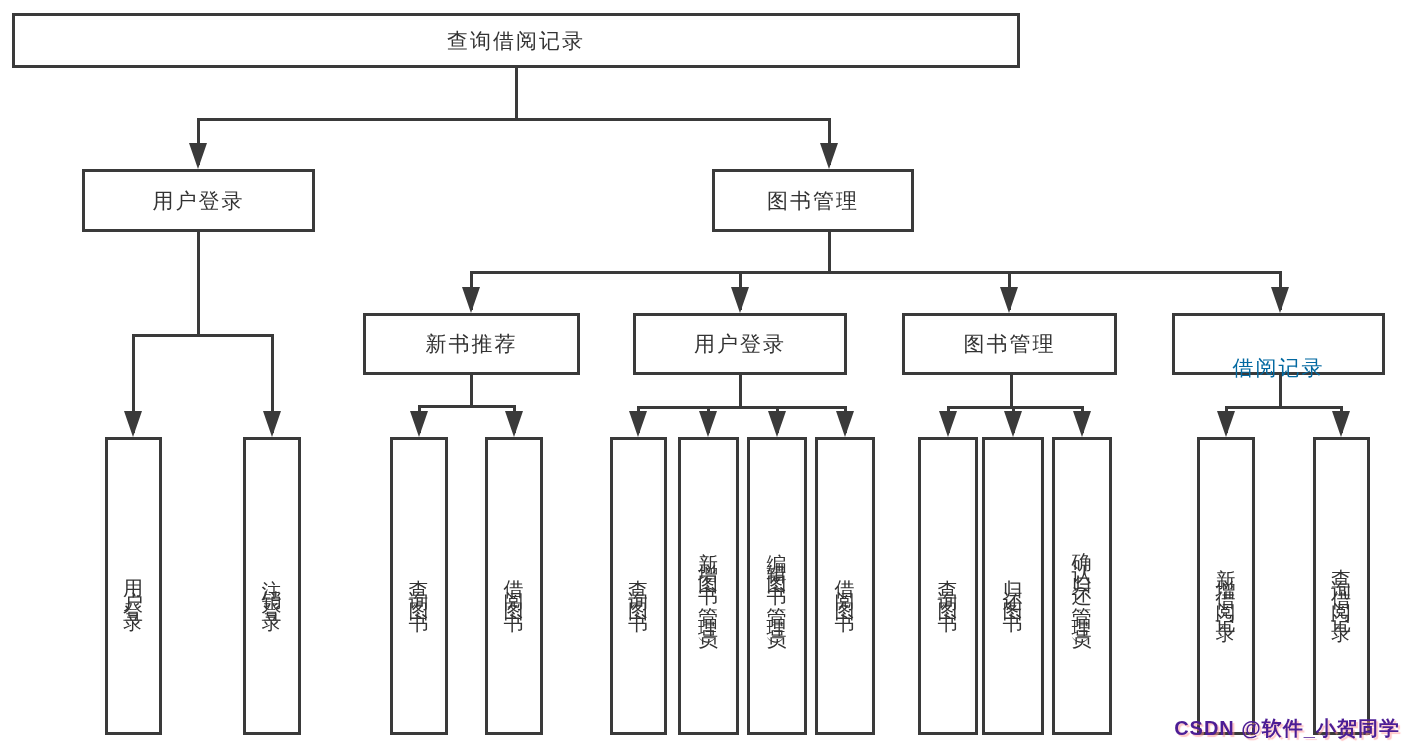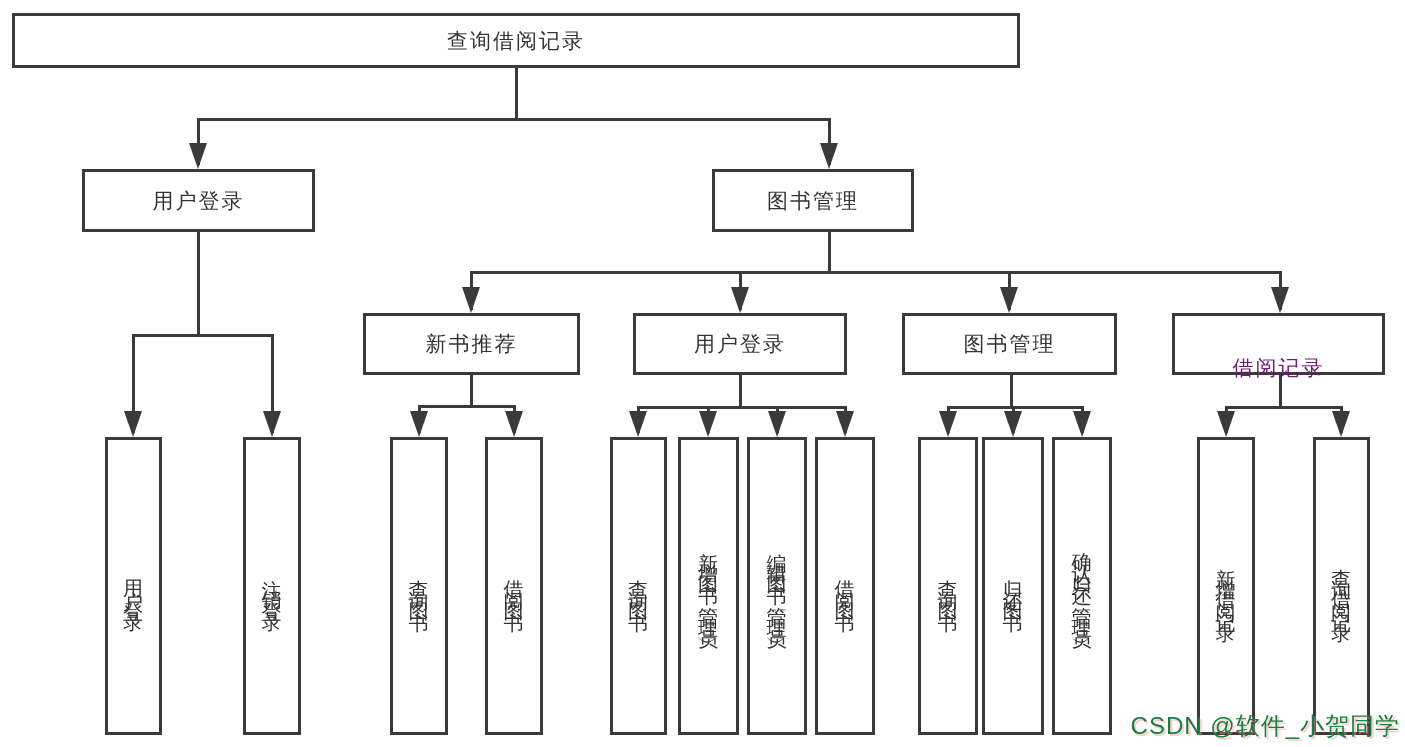--- a/index.html
+++ b/index.html
@@ -47,26 +47,27 @@
     width: 0;
     height: 0;
     border-left: 9px solid transparent;
     border-right: 9px solid transparent;
     border-top: 26px solid #3a3a3a;
   }
   .watermark {
     position: absolute;
     right: 5px;
     bottom: 5px;
-    font-size: 24px;
-    color: #15803d;
+    font-size: 20px;
+    color: #4c1d95;
     letter-spacing: 1px;
     text-shadow: 2px 2px 1px rgba(255, 150, 150, 0.55);
     white-space: nowrap;
     z-index: 10;
+    font-weight: bold;
   }
 </style>
 </head>
 <body>
 
 <div id="canvas">
   <div id="connectors-layer">
       <div class="seg" style="background: rgb(58, 58, 58); left: 514.5px; top: 66.5px; width: 3px; height: 54px;"></div>
       <div class="seg" style="background: rgb(58, 58, 58); left: 196.5px; top: 117.5px; width: 634px; height: 3px;"></div>
       <div class="seg" style="background: rgb(58, 58, 58); left: 196.5px; top: 117.5px; width: 3px; height: 47px;"></div>
@@ -133,21 +134,21 @@
       <div class="node" style="left: 363px; top: 313px; width: 217px; height: 62px; border-color: rgb(58, 58, 58);">
         <span class="label" style="color: rgb(51, 51, 51);">新书推荐</span>
       </div>
       <div class="node" style="left: 633px; top: 313px; width: 214px; height: 62px; border-color: rgb(58, 58, 58);">
         <span class="label" style="color: rgb(51, 51, 51);">用户登录</span>
       </div>
       <div class="node" style="left: 902px; top: 313px; width: 215px; height: 62px; border-color: rgb(58, 58, 58);">
         <span class="label" style="color: rgb(51, 51, 51);">图书管理</span>
       </div>
       <div class="node" style="left: 1172px; top: 313px; width: 213px; height: 62px; border-color: rgb(58, 58, 58);">
-        <span class="label" style="color: #701a75; margin-top: 48px;">借阅记录</span>
+        <span class="label" style="color: #0369a1; margin-top: 48px;">借阅记录</span>
       </div>
       <div class="node v" style="left: 105px; top: 437px; width: 57px; height: 298px; border-color: rgb(58, 58, 58);">
         <span class="label" style="color: rgb(51, 51, 51);">用户登录</span>
       </div>
       <div class="node v" style="left: 243px; top: 437px; width: 58px; height: 298px; border-color: rgb(58, 58, 58);">
         <span class="label" style="color: rgb(51, 51, 51);">注销登录</span>
       </div>
       <div class="node v" style="left: 390px; top: 437px; width: 58px; height: 298px; border-color: rgb(58, 58, 58);">
         <span class="label" style="color: rgb(51, 51, 51);">查询图书</span>
       </div>

